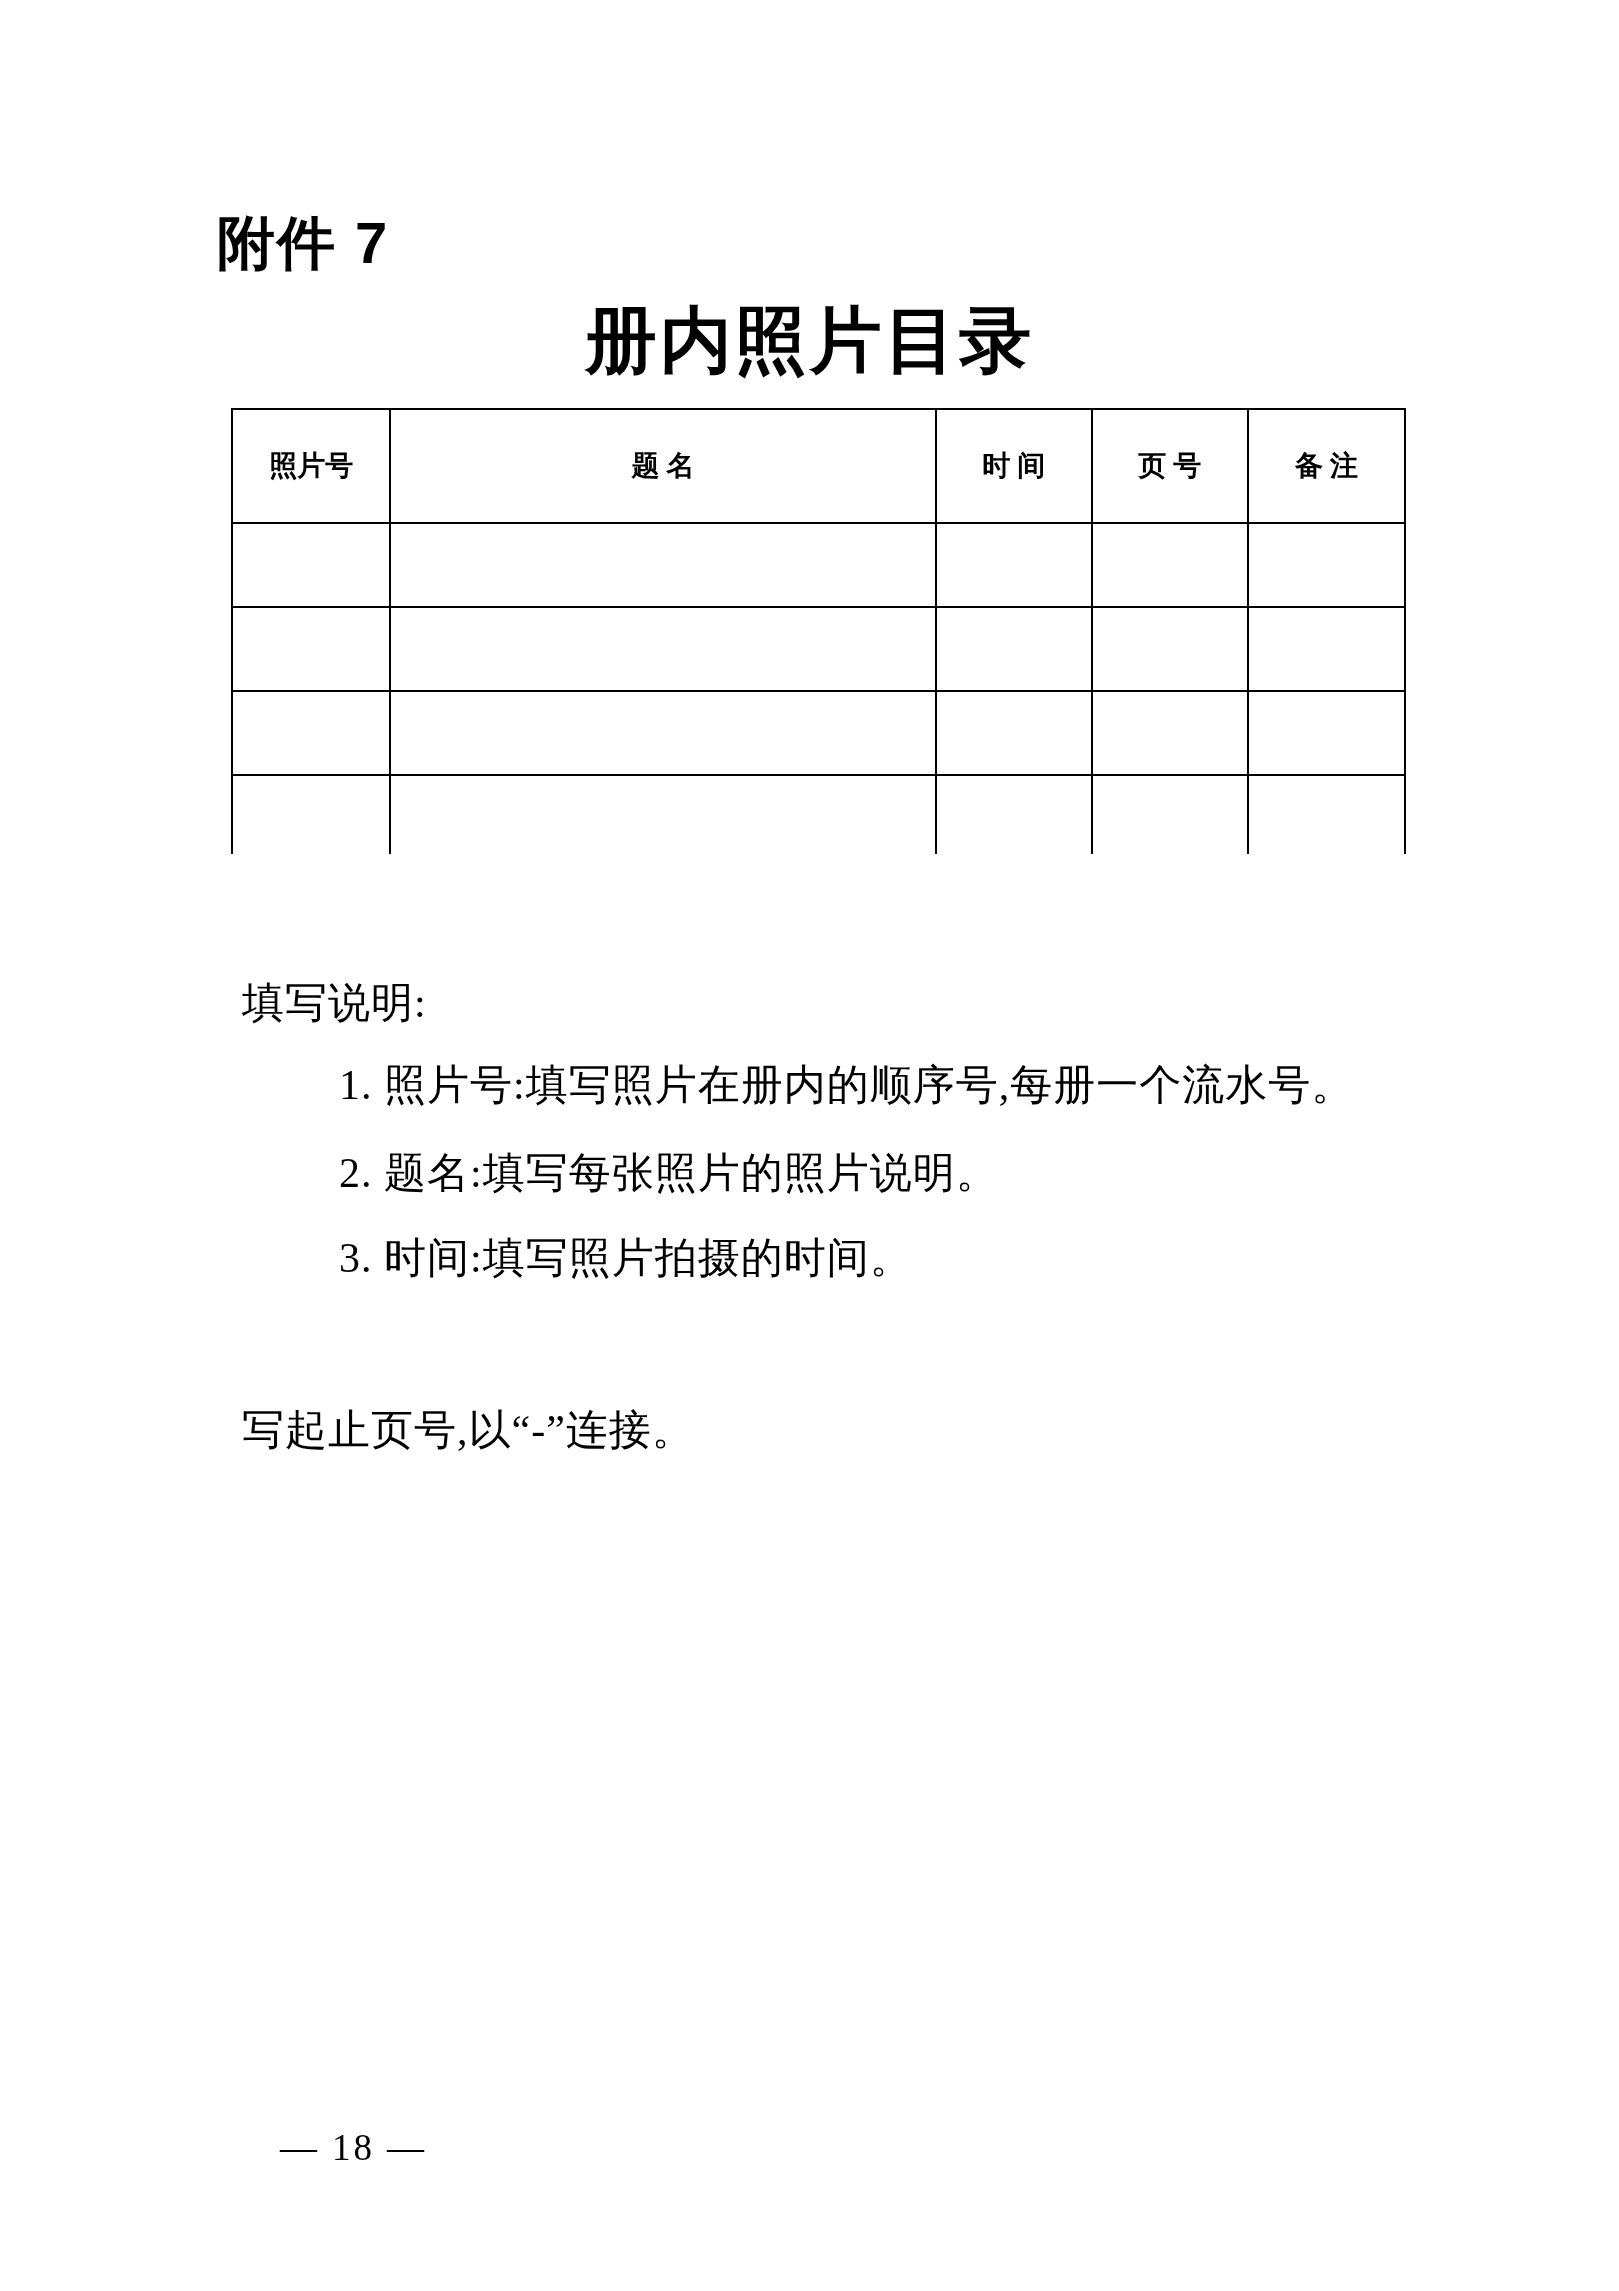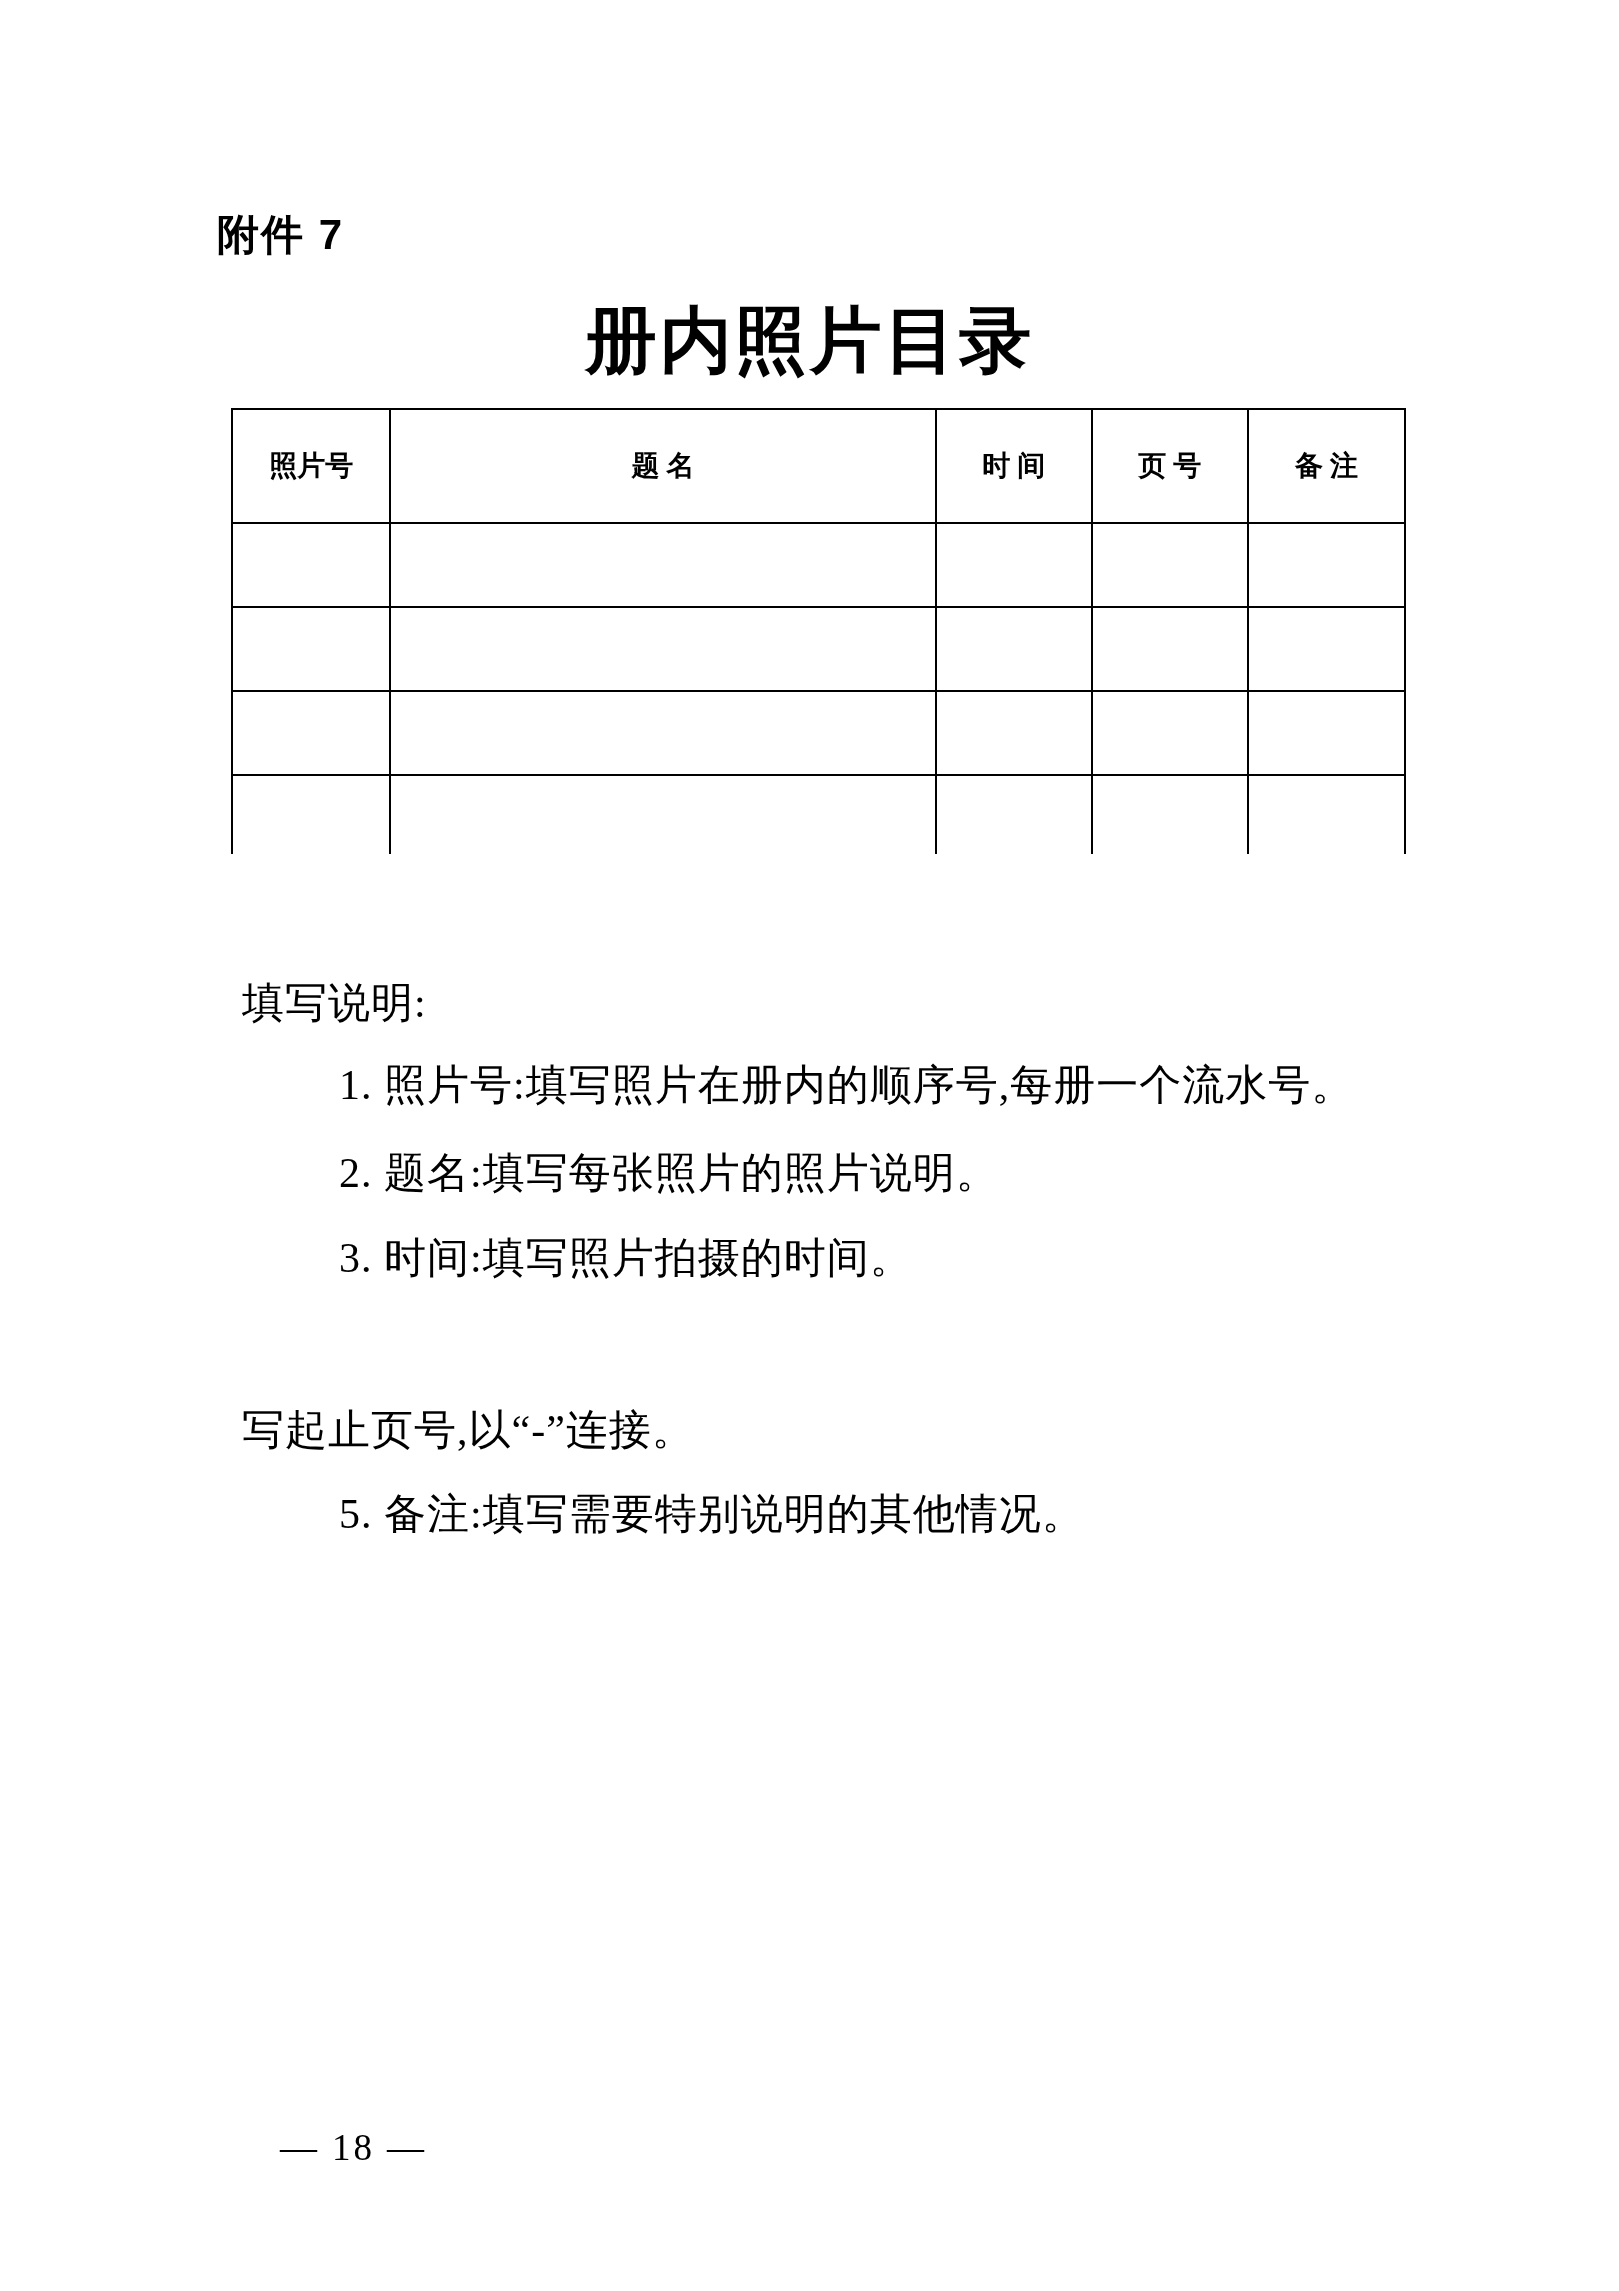--- a/index.html
+++ b/index.html
@@ -15,21 +15,21 @@
     color: #000000;
     overflow: hidden;
     font-family: "Liberation Serif", serif;
   }
 
   
   .attachment-label {
     position: absolute;
     left: 217px;
     top: 214px;
-    font-size: 42px;
+    font-size: 58px;
     line-height: 1;
     font-family: "Liberation Sans", sans-serif;
     font-weight: 700;
     letter-spacing: 2px;
     white-space: nowrap;
   }
 
   
   .doc-title {
     position: absolute;
@@ -170,18 +170,17 @@
 
   <div class="ins-line ins-l0">1. 照片号:填写照片在册内的顺序号,每册一个流水号。</div>
 
   <div class="ins-line ins-l1">2. 题名:填写每张照片的照片说明。</div>
 
   <div class="ins-line ins-l2">3. 时间:填写照片拍摄的时间。</div>
 
 
   <div class="ins-line ins-l4">写起止页号,以“-”连接。</div>
 
-  <div class="ins-line ins-l5">5. 备注:填写需要特别说明的其他情况。</div>
 
   <div class="page-number">— 18 —</div>
 
 </div>
 
 
 </body></html>

